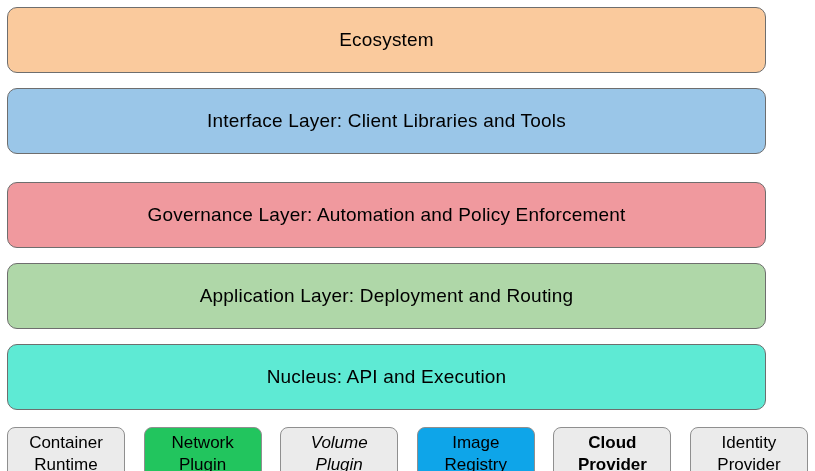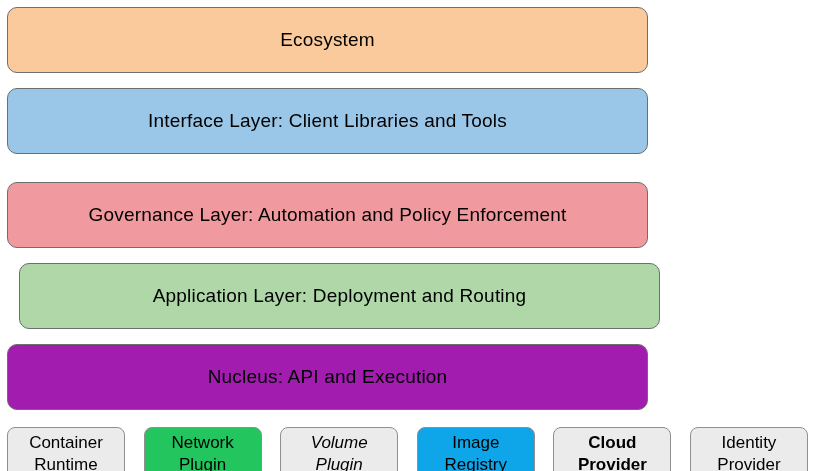--- a/index.html
+++ b/index.html
@@ -13,21 +13,21 @@
     overflow: hidden;
   }
   .stage {
     box-sizing: border-box;
     width: 815px;
     height: 471px;
     padding: 7px 7px 8px 7px;
   }
   .layer {
     box-sizing: border-box;
-    width: 641px;
+    width: 759px;
     height: 66px;
     margin: 0 0 15px 0;
     border: 1px solid #6e6e6e;
     border-radius: 10px;
     display: flex;
     align-items: center;
     justify-content: center;
     font-size: 19px;
     letter-spacing: 0.2px;
   }
@@ -62,25 +62,25 @@
   </div>
 
   <div class="layer" style="background-color: rgb(154, 198, 232); align-items: center;">
     <span>Interface Layer: Client Libraries and Tools</span>
   </div>
 
   <div class="layer" style="background-color: rgb(240, 153, 158); margin-top: 28px;">
     <span>Governance Layer: Automation and Policy Enforcement</span>
   </div>
 
-  <div class="layer" style="background-color: rgb(175, 215, 168); margin-left: 12px;">
+  <div class="layer" style="background-color: rgb(175, 215, 168);">
     <span>Application Layer: Deployment and Routing</span>
   </div>
 
-  <div class="layer" style="background-color: #a21caf;">
+  <div class="layer" style="background-color: #5eead4;">
     <span>Nucleus: API and Execution</span>
   </div>
 
   <div class="plugins-row">
     <div class="plugin" style="background-color: rgb(235, 235, 235);">
       <span>Container Runtime</span>
     </div>
     <div class="plugin" style="background-color: #22c55e;">
       <span>Network Plugin</span>
     </div>

